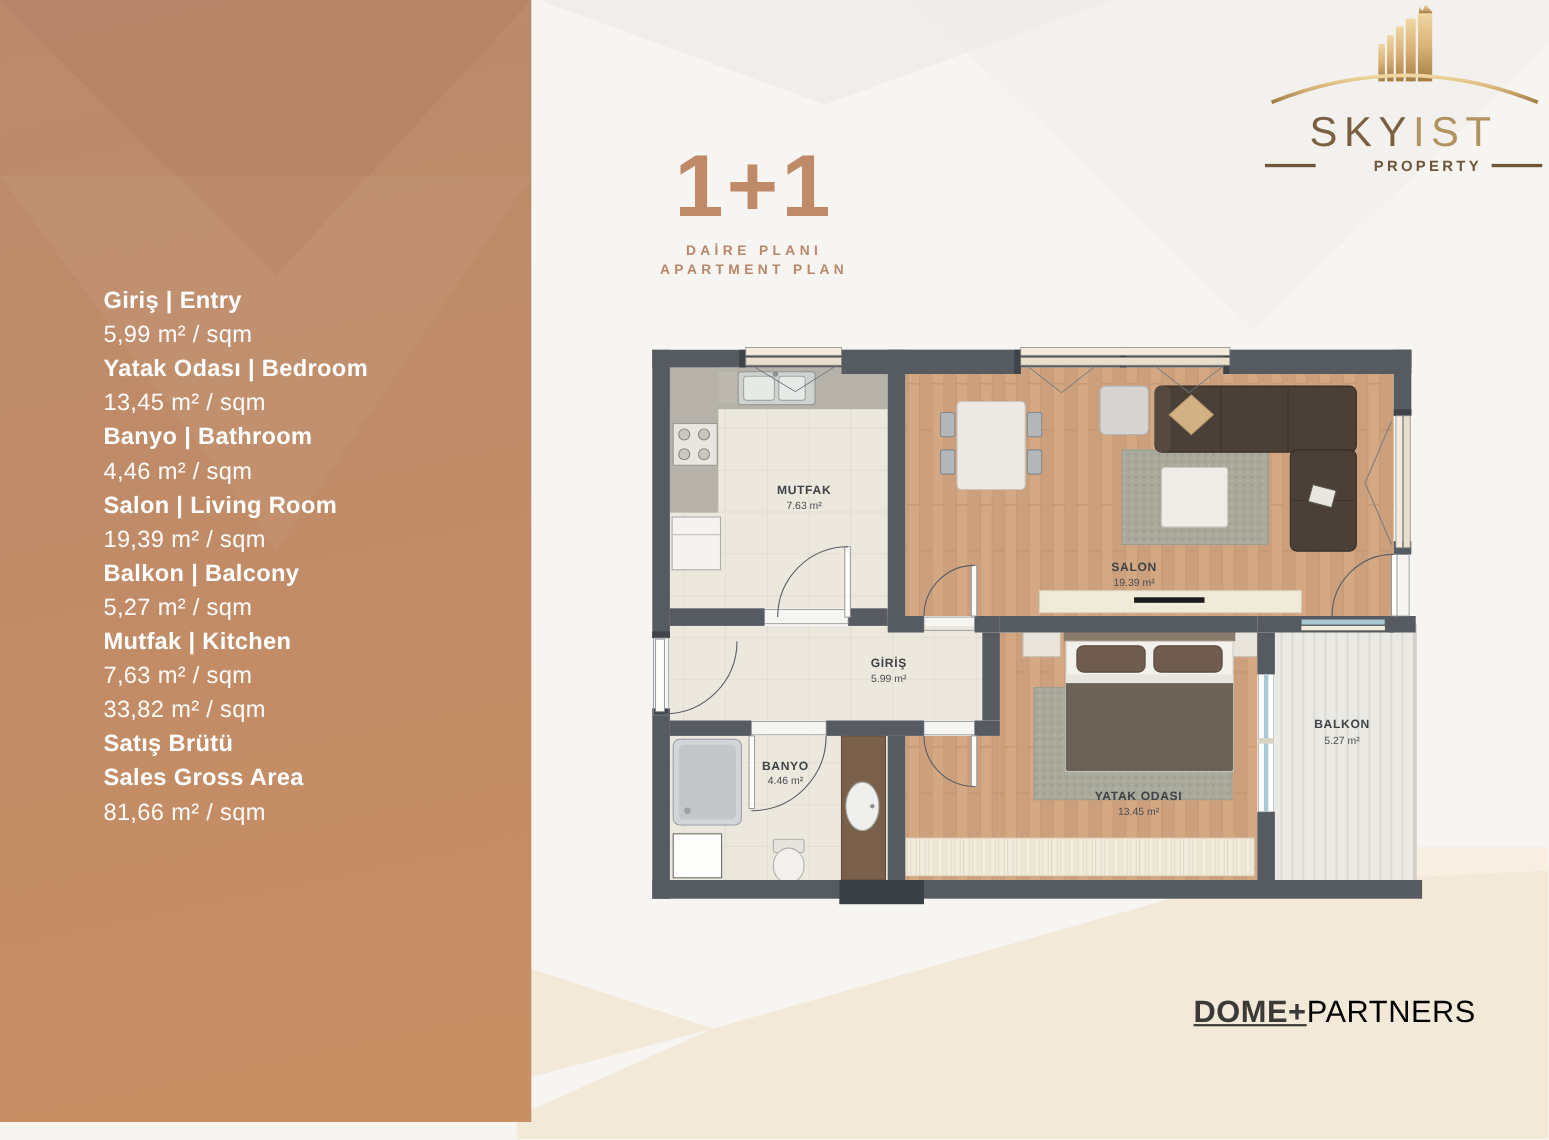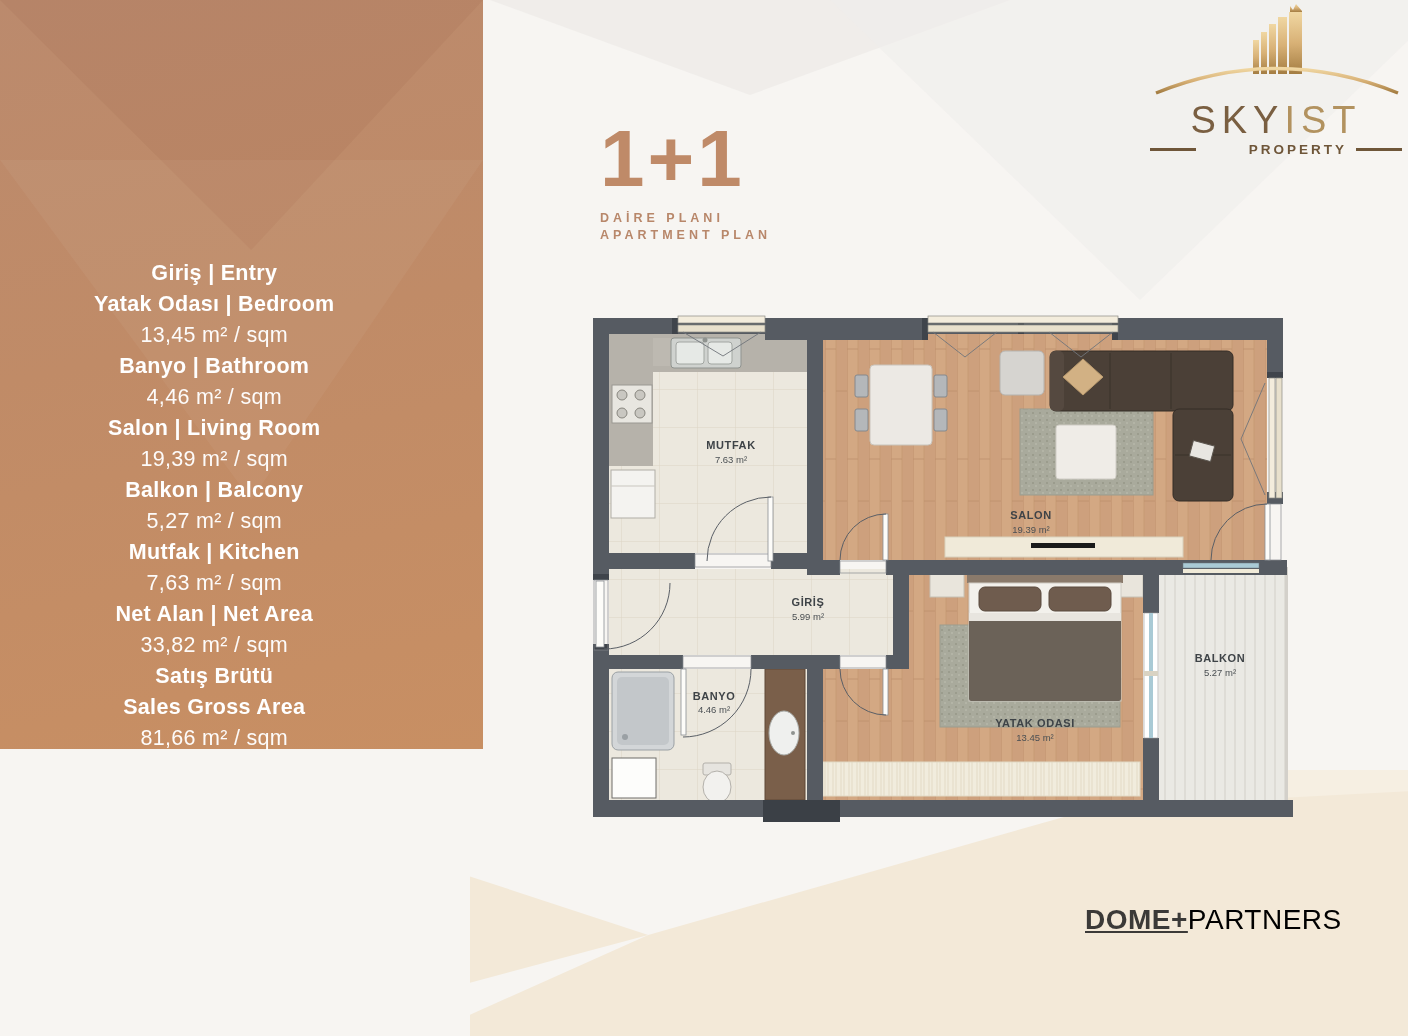--- a/index.html
+++ b/index.html
@@ -15,32 +15,32 @@
   .d2{left:830px;top:0;width:620px;height:300px;background:#efedeb;opacity:.55;
       clip-path:polygon(0 0,100% 0,50% 100%);}
   .bg-bottom{position:absolute;left:470px;top:770px;width:938px;height:266px;pointer-events:none;}
   .bg-bottom .w1{position:absolute;inset:0;background:#f3e9d8;
       clip-path:polygon(0 40%,19% 62%,0 80%);}
   .bg-bottom .w2{position:absolute;inset:0;background:#f3e9d8;
       clip-path:polygon(19% 62%,67% 14%,100% 6%,100% 100%,0 100%,0 92%);}
   .bg-bottom .w3{position:absolute;inset:0;background:#f6efe2;
       clip-path:polygon(55% 0,100% 0,100% 8%,67% 14%);}
   
-  .sidebar{position:absolute;left:0;top:0;width:483px;height:749px;
-    background:linear-gradient(168deg,#bb8a6d 0%,#c08b67 45%,#c88f63 100%);text-align:center;}
+  .sidebar{position:absolute;left:0;top:0;width:483px;height:1020px;
+    background:linear-gradient(168deg,#bb8a6d 0%,#c08b67 45%,#c88f63 100%);}
   .sidebar .chev1{position:absolute;left:0;top:0;width:100%;height:250px;
     background:rgba(90,45,20,.05);clip-path:polygon(0 0,100% 0,52% 100%);}
   .sidebar .chev2{position:absolute;left:0;top:160px;width:100%;height:340px;
     background:rgba(255,255,255,.045);clip-path:polygon(0 0,100% 0,52% 100%);}
   .specs{position:absolute;left:94px;top:258px;color:#fff;}
   .spec-line{font-size:21.5px;line-height:31px;letter-spacing:.3px;white-space:nowrap;}
   .spec-label{font-weight:700;}
   .spec-value{font-weight:400;opacity:.97;}
   
-  .title-block{position:absolute;left:600px;top:120px;}
+  .title-block{position:absolute;left:600px;top:130px;text-align:center;}
   .title-heading{font-size:80px;line-height:78px;font-weight:700;letter-spacing:3px;
     color:#bf8a68;}
   .title-subs{margin-top:12px;color:#b8876a;font-weight:700;font-size:12.5px;
     letter-spacing:4px;line-height:17px;}
   
   .logo{position:absolute;left:1150px;top:4px;width:252px;text-align:center;}
   .logo-name{font-size:38px;letter-spacing:6px;line-height:40px;white-space:nowrap;}
   .logo-name .b{font-weight:400;color:#7a5f41;}
   .logo-name .l{font-weight:400;color:#b2925f;}
   .logo-tagline{display:flex;align-items:center;justify-content:center;gap:9px;margin-top:2px;}
@@ -64,31 +64,31 @@
   <div class="w1"></div>
   <div class="w2"></div>
   <div class="w3"></div>
 </div>
 
 <aside class="sidebar">
   <div class="chev1"></div>
   <div class="chev2"></div>
   <div class="specs">
     <div class="spec-line spec-label">Giriş | Entry</div>
+    <div class="spec-line spec-value">5,99 m² / sqm</div>
     <div class="spec-line spec-label">Yatak Odası | Bedroom</div>
     <div class="spec-line spec-value">13,45 m² / sqm</div>
     <div class="spec-line spec-label">Banyo | Bathroom</div>
     <div class="spec-line spec-value">4,46 m² / sqm</div>
     <div class="spec-line spec-label">Salon | Living Room</div>
     <div class="spec-line spec-value">19,39 m² / sqm</div>
     <div class="spec-line spec-label">Balkon | Balcony</div>
     <div class="spec-line spec-value">5,27 m² / sqm</div>
     <div class="spec-line spec-label">Mutfak | Kitchen</div>
     <div class="spec-line spec-value">7,63 m² / sqm</div>
-    <div class="spec-line spec-label">Net Alan | Net Area</div>
     <div class="spec-line spec-value">33,82 m² / sqm</div>
     <div class="spec-line spec-label">Satış Brütü</div>
     <div class="spec-line spec-label">Sales Gross Area</div>
     <div class="spec-line spec-value">81,66 m² / sqm</div>
   </div>
 </aside>
 
 <div class="title-block">
   <div class="title-heading">1+1</div>
   <div class="title-subs">

